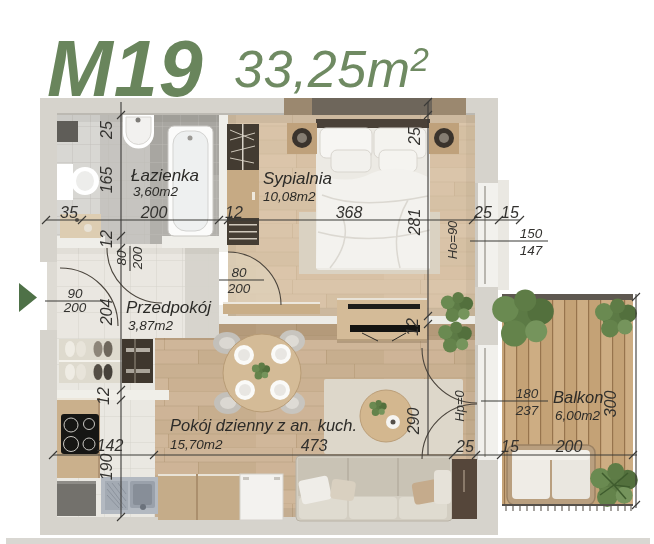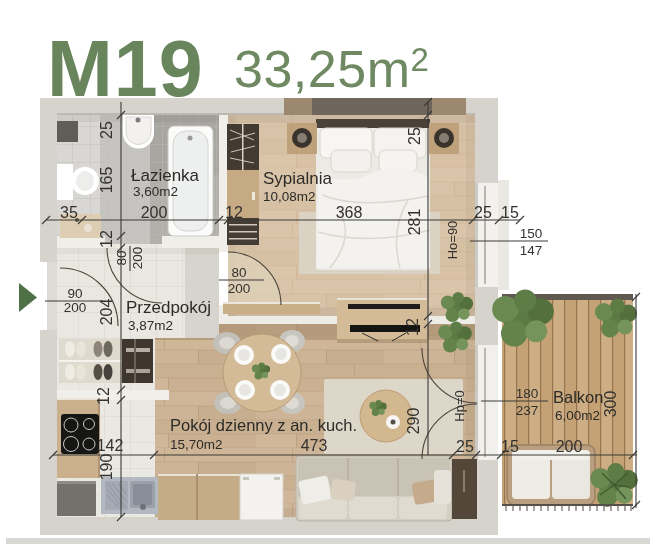--- a/index.html
+++ b/index.html
@@ -1,17 +1,17 @@
 <!DOCTYPE html>
 <html><head>
 <meta charset="utf-8">
 <style>
   html,body{margin:0;padding:0;background:#ffffff;}
   #page{position:relative;width:654px;height:544px;background:#ffffff;overflow:hidden;
-        font-family:"Liberation Sans", sans-serif;}
+        font-family:"Liberation Sans", sans-serif;font-style:italic;}
   svg{position:absolute;top:0;left:0;}
 </style>
 </head>
 <body>
 <div id="page">
 <svg width="654" height="544" viewBox="0 0 654 544">
 <defs>
   <pattern id="wood" width="128" height="56" patternUnits="userSpaceOnUse">
     <rect width="128" height="56" fill="#ccb295"></rect>
     <rect y="0" width="128" height="14" fill="#cfb699"></rect>

